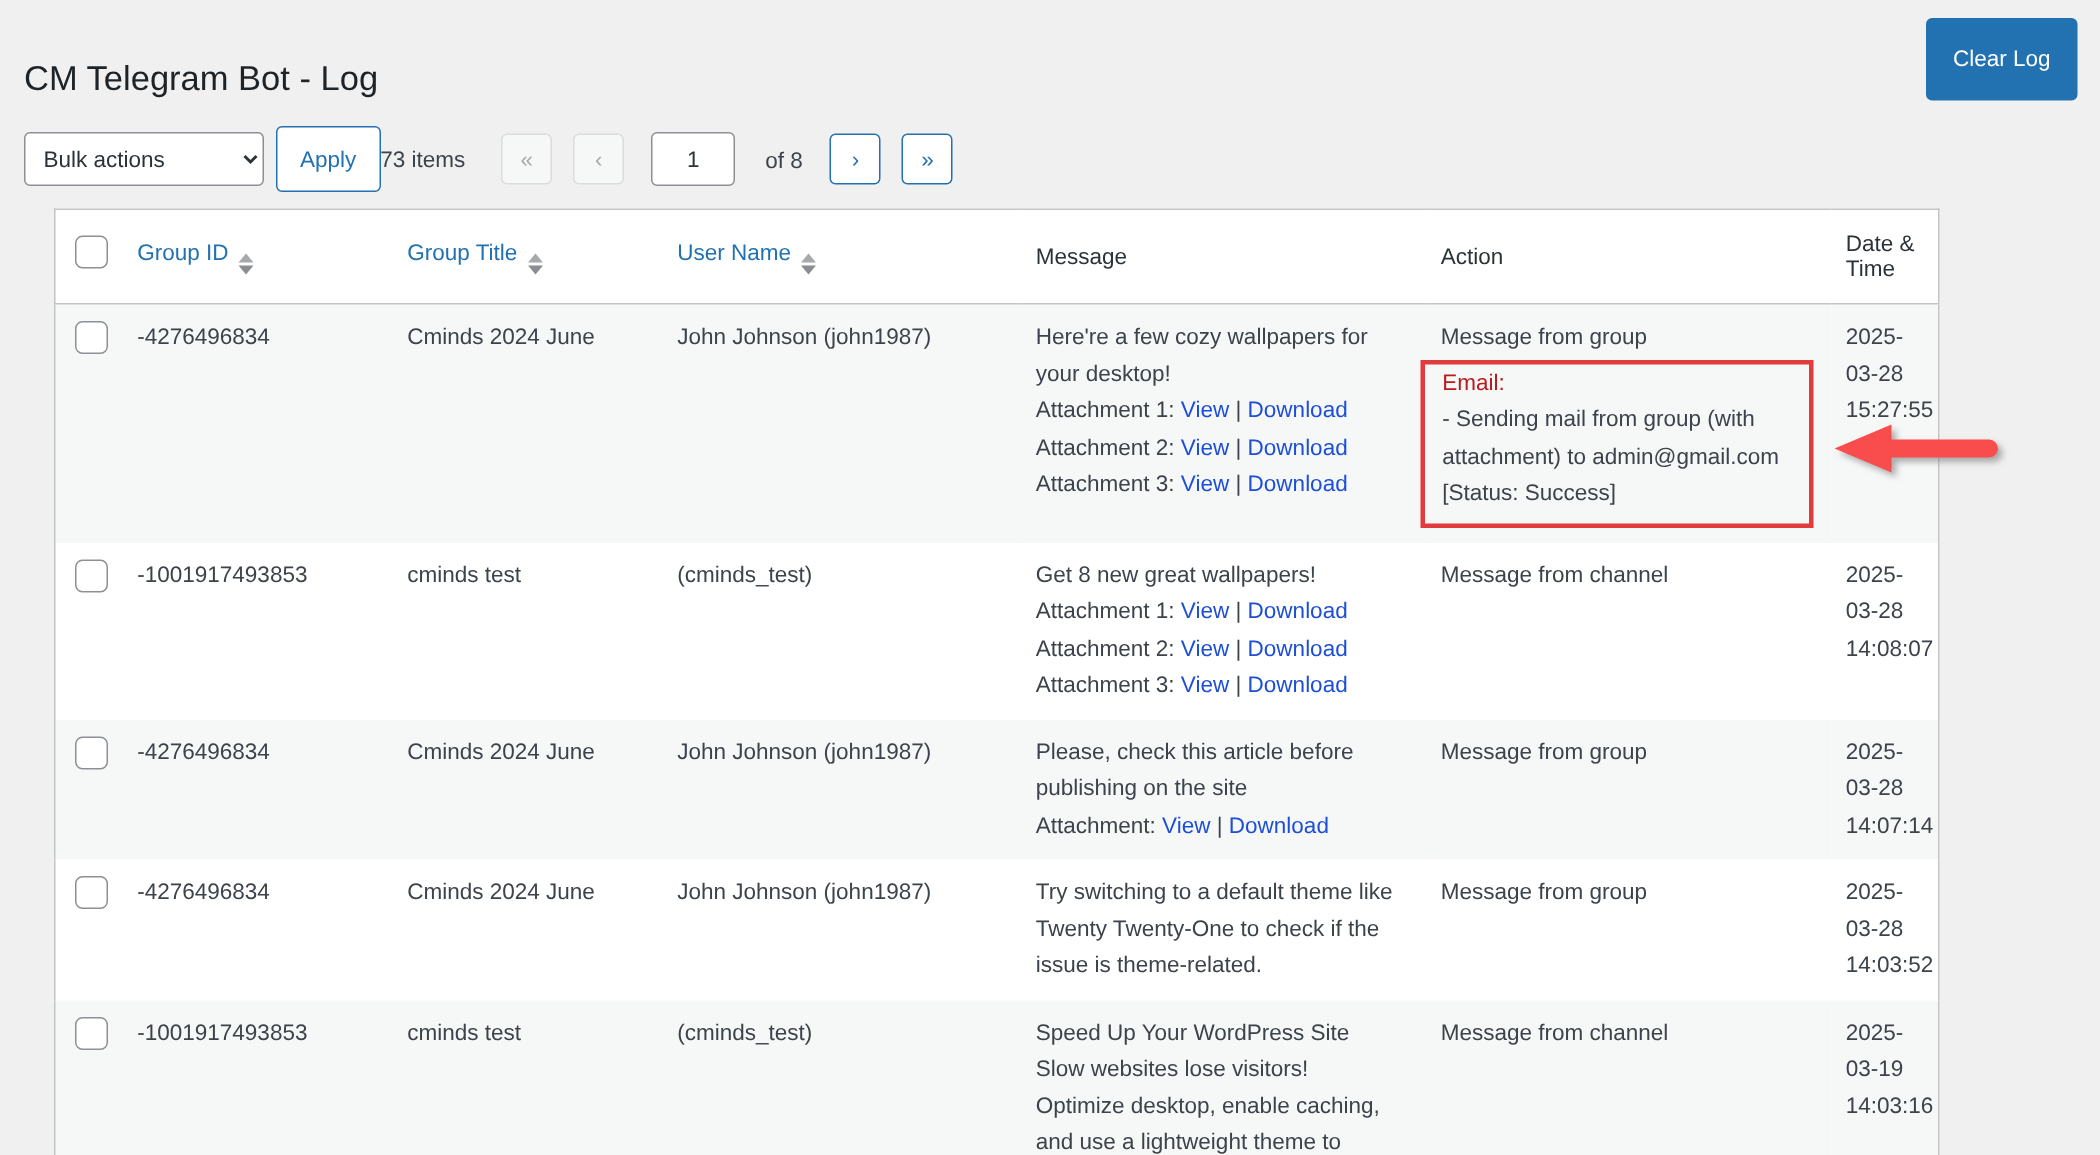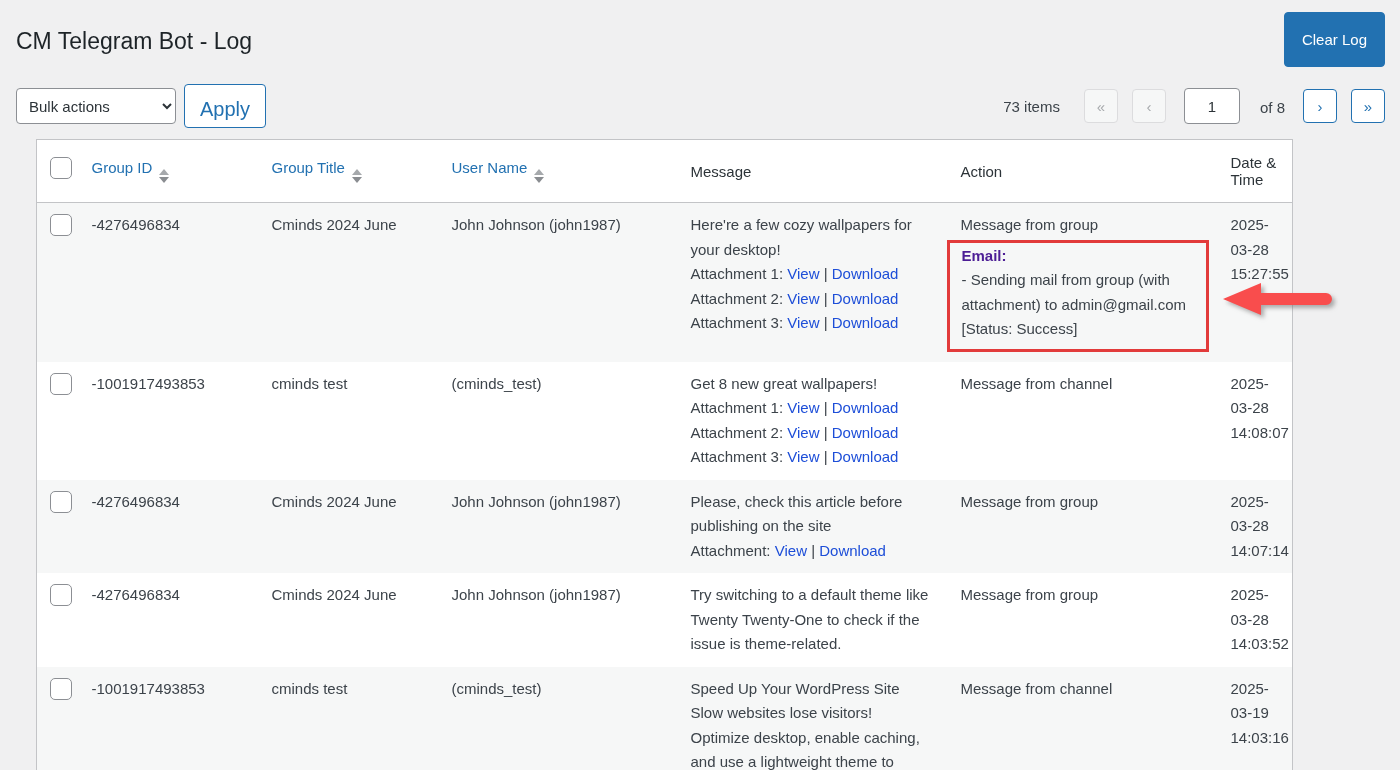--- a/index.html
+++ b/index.html
@@ -6,38 +6,38 @@
   html, body { margin: 0; padding: 0; }
   body {
     width: 1400px; height: 770px; overflow: hidden; position: relative;
     background: #f0f0f1;
     font-family: "Liberation Sans", sans-serif;
     color: #3c434a;
   }
   .wrap { padding: 10px 15px 0 16px; }
 
   
-  .top-row { display: flex; justify-content: space-between; align-items: center; }
+  .top-row { display: flex; justify-content: space-between; align-items: flex-end; }
   .page-title { font-size: 23px; font-weight: 400; color: #1d2327; margin: 4px 0 0; line-height: 30px; }
   .clear-log-btn {
     background: #2271b1; border: 1px solid #2271b1; color: #fff;
     font-family: inherit; font-size: 15px; padding: 18px 17px; border-radius: 4px; cursor: pointer;
     margin-top: 2px;
   }
 
   
-  .tablenav { display: flex; justify-content: space-between; align-items: center; margin: 17px 0 11px; }
+  .tablenav { display: flex; justify-content: flex-start; align-items: center; margin: 17px 0 11px; }
   .bulkactions { display: flex; align-items: center; gap: 8px; }
   .bulk-select {
     height: 36px; min-width: 160px; font-family: inherit; font-size: 15px; color: #2c3338;
     border: 1px solid #8c8f94; border-radius: 4px; background: #fff; padding: 0 8px;
   }
   .apply-btn {
     height: 44px; padding: 13px 15px; background: #fff; border: 1px solid #2271b1; color: #2271b1;
-    font-family: inherit; font-size: 20px; border-radius: 4px; cursor: pointer;
+    font-family: inherit; font-size: 15px; border-radius: 4px; cursor: pointer;
   }
   .tablenav-pages { display: flex; align-items: center; gap: 14px; font-size: 15px; color: #3c434a; }
   .displaying-num { margin-right: 10px; }
   .page-btn {
     display: inline-flex; align-items: center; justify-content: center;
     width: 34px; height: 34px; border-radius: 4px; font-size: 15px; cursor: default;
     font-family: inherit;
   }
   .page-btn.disabled { background: #f6f7f7; border: 1px solid #dcdcde; color: #a7aaad; }
   .page-btn.enabled { background: #fff; border: 1px solid #2271b1; color: #2271b1; cursor: pointer; }
@@ -73,21 +73,21 @@
   }
   a.tbl-link { color: #1d4ed8; text-decoration: none; cursor: pointer; }
   .msg-text { white-space: pre-line; }
   .att-line { display: block; }
 
   
   .email-box {
     border: 3px solid #e23b3b; margin: 2px 2px 0 -14px; padding: 1px 10px 7px 12px;
     position: relative;
   }
-  .email-title { font-weight: 700; color: #4c1d95; }
+  .email-title { font-weight: 400; color: #b91c1c; }
   .red-arrow {
     position: absolute; left: calc(100% + 17px); top: 39px;
     filter: drop-shadow(3px 3px 2px rgba(110,110,110,0.55));
     pointer-events: none;
   }
 </style>
 </head>
 <body>
 
 <div class="wrap">

